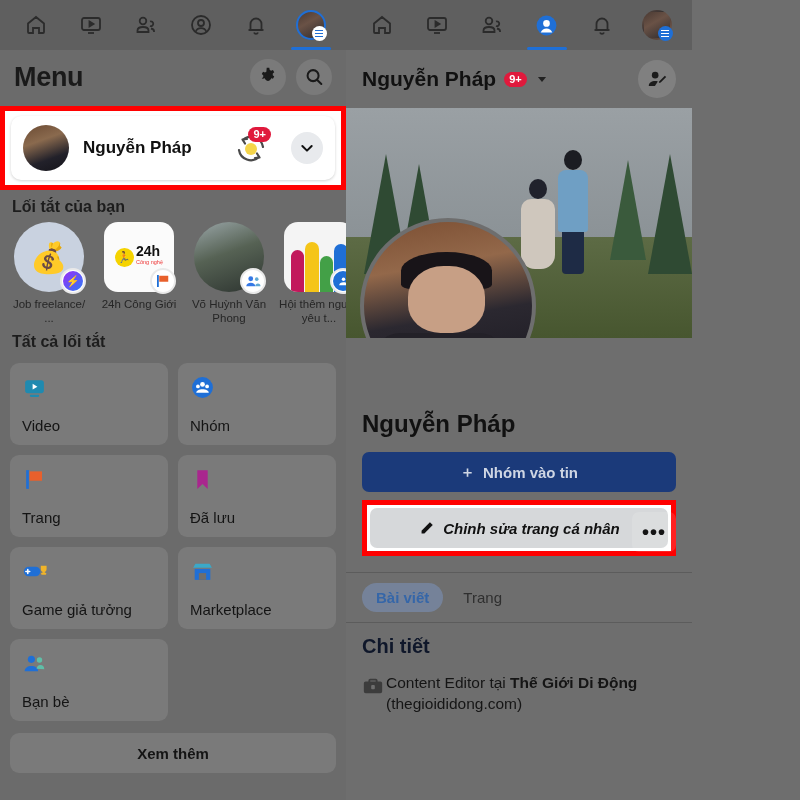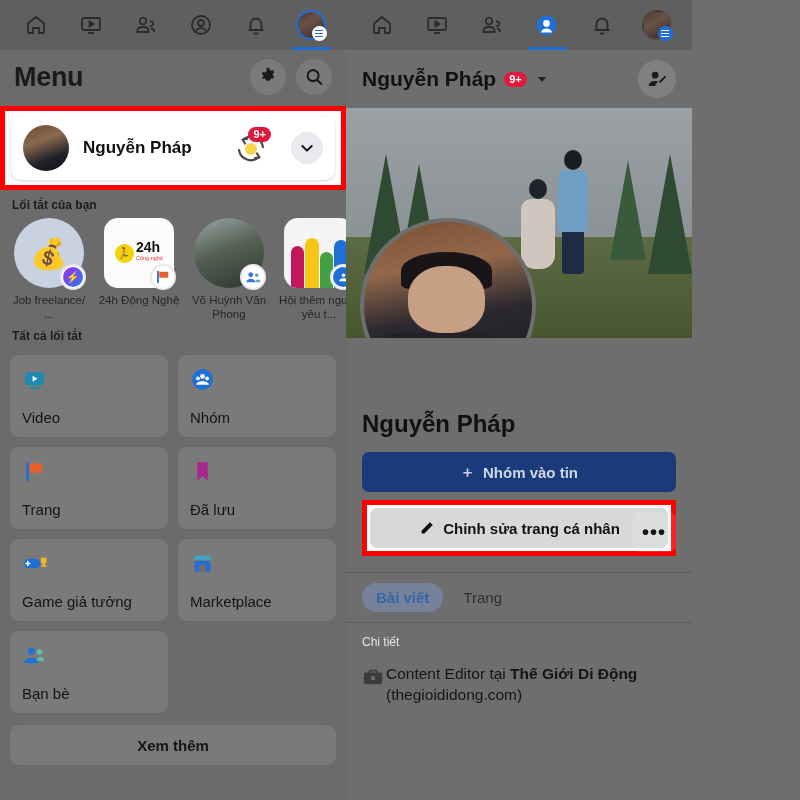--- a/index.html
+++ b/index.html
@@ -82,21 +82,21 @@
     position: absolute; top: -1px; right: 0px; background: #e0193c; color:#fff;
     font-size: 11px; font-weight: bold; border-radius: 9px;
     padding: 1px 5px; line-height: 13px; z-index: 3;
   }
   .pc-chev {
     width: 32px; height: 32px; border-radius: 50%; background: #e8eaed;
     display: flex; align-items: center; justify-content: center; margin-left: 6px;
   }
 
   
-  .sec-title { font-size: 12px; font-weight: bold; color: #1d1d1d; padding: 8px 8px 6px 12px; }
+  .sec-title { font-size: 16px; font-weight: bold; color: #1d1d1d; padding: 8px 8px 6px 12px; }
   .shortcuts { display: flex; gap: 8px; padding: 0 8px; overflow: hidden; }
   .sc { width: 82px; flex: 0 0 82px; text-align: center; }
   .sc-img {
     width: 70px; height: 70px; margin: 0 auto; position: relative;
   }
   .sc-img .thumb { width: 70px; height: 70px; }
   .sc-img .thumb.round { border-radius: 50%; }
   .sc-img .thumb.sq { border-radius: 14px; }
   .sc-badge {
     position: absolute; right: -2px; bottom: -2px; width: 26px; height: 26px;
@@ -180,34 +180,34 @@
   .btn-row { padding: 14px 16px 0 16px; }
   .btn-primary {
     width: 100%; height: 40px; border-radius: 7px; background:#1b3a7a;
     color: #cfd6e4; font-size: 15px; font-weight: bold;
     display:flex; align-items:center; justify-content:center; gap: 8px;
   }
   .btn-second-row { display:flex; align-items:center; gap: 8px; margin-top: 10px; }
   .btn-edit {
     flex: 1; height: 40px; border-radius: 7px; background:#d6d8da;
     color:#111; font-size: 15px; font-weight: bold;
-    display:flex; align-items:center; justify-content:center; gap: 8px;
+    display:flex; align-items:center; justify-content:center; gap: 8px; font-style: italic;
   }
   .btn-dots {
     width: 44px; height: 40px; border-radius: 7px; background: rgba(255,255,255,0.13);
     display:flex; align-items:center; justify-content:center;
     font-size: 20px; color:#141414; letter-spacing:1px; font-weight:bold;
   }
 
   .divider { height:1px; background: rgba(0,0,0,0.16); margin-top: 14px; }
   .tabs { display:flex; gap: 6px; padding: 10px 16px; }
   .tab { padding: 6px 14px; border-radius: 16px; font-size: 15px; color:#2f2f2f; }
   .tab.active { background: rgba(136,180,255,.30); color:#3566a8; font-weight: bold; }
 
-  .details-title { font-size: 12px; font-weight: normal; color:#e5e5e5; padding: 12px 16px 6px 16px; }
+  .details-title { font-size: 20px; font-weight: bold; color:#0f172a; padding: 12px 16px 6px 16px; }
   .detail-row { display:flex; padding: 8px 16px; align-items:flex-start; }
   .detail-text { font-size: 15.5px; color:#151515; line-height: 21px; }
   .detail-text b { font-weight: bold; }
 </style>
 </head>
 <body>
 
 <div class="screen">
 
   <div class="panel left">
@@ -322,21 +322,21 @@
               </div>
             </div>
           </div>
           <div class="sc-badge" style="background:#fff;">
             <svg width="18" height="18" viewBox="0 0 24 24">
                 <rect x="4" y="4" width="2.4" height="16" fill="#1f6fd6"></rect>
                 <path d="M7 5h12v8H7z" fill="#e8602c"></path>
               </svg>
           </div>
         </div>
-        <div class="sc-label">24h Động Nghệ</div>
+        <div class="sc-label">24h Công Giới</div>
       </div>
 
       <div class="sc">
         <div class="sc-img">
           <div class="thumb round" style="background:linear-gradient(160deg,#9aa6a8 0%,#566254 45%,#2d3430 100%);"></div>
           <div class="sc-badge" style="background:#fff;">
             <svg width="18" height="18" viewBox="0 0 24 24" fill="#3578e5">
                 <circle cx="9" cy="9" r="3.2"></circle>
                 <path d="M3 19c0-3 2.7-4.6 6-4.6s6 1.6 6 4.6z"></path>
                 <circle cx="17" cy="9.5" r="2.4" fill="#5fa8d3"></circle>

